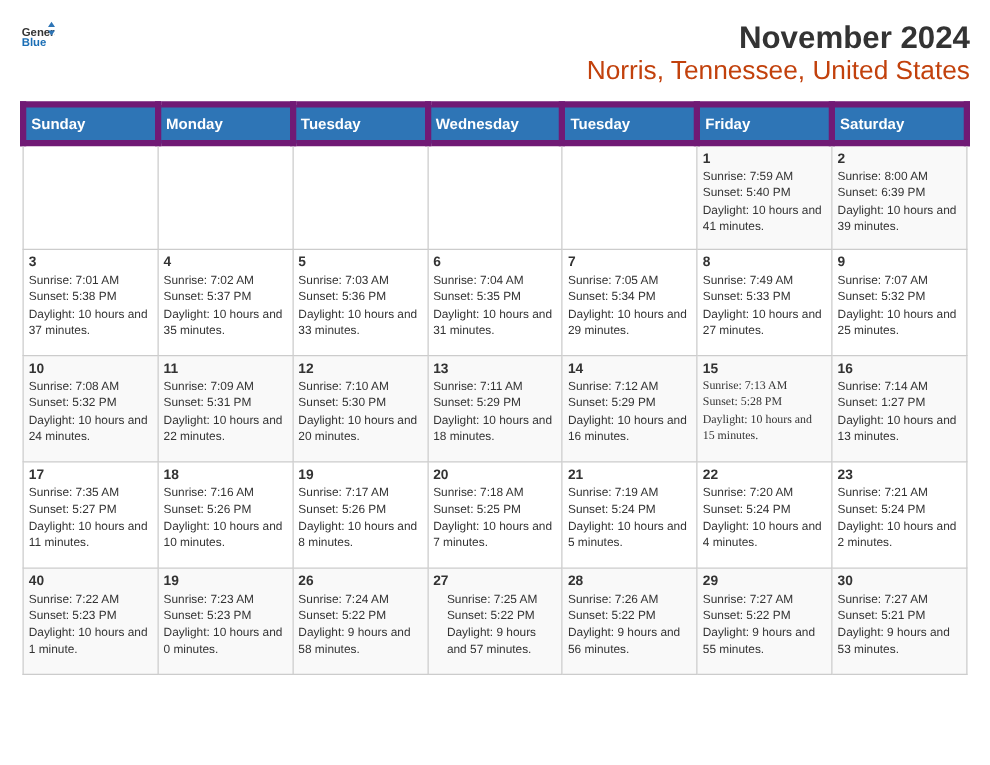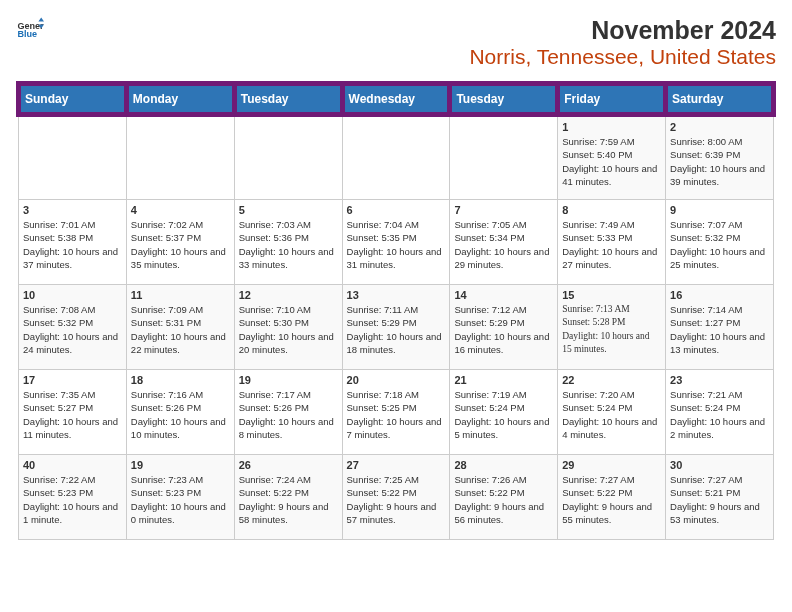--- a/index.html
+++ b/index.html
@@ -274,21 +274,21 @@
 Daylight: 10 hours and 0 minutes.</div>
         </td>
         <td>
           <span class="day-number">26</span>
           <div class="day-info" style="white-space: pre-line;">Sunrise: 7:24 AM
 Sunset: 5:22 PM
 Daylight: 9 hours and 58 minutes.</div>
         </td>
         <td>
           <span class="day-number">27</span>
-          <div class="day-info" style="white-space: pre-line;">Sunrise: 7:25 AM
+          <div class="day-info" style="white-space: pre-line; margin-left: 11px;">Sunrise: 7:25 AM
 Sunset: 5:22 PM
 Daylight: 9 hours and 57 minutes.</div>
         </td>
         <td>
           <span class="day-number">28</span>
           <div class="day-info" style="white-space: pre-line;">Sunrise: 7:26 AM
 Sunset: 5:22 PM
 Daylight: 9 hours and 56 minutes.</div>
         </td>
         <td>

